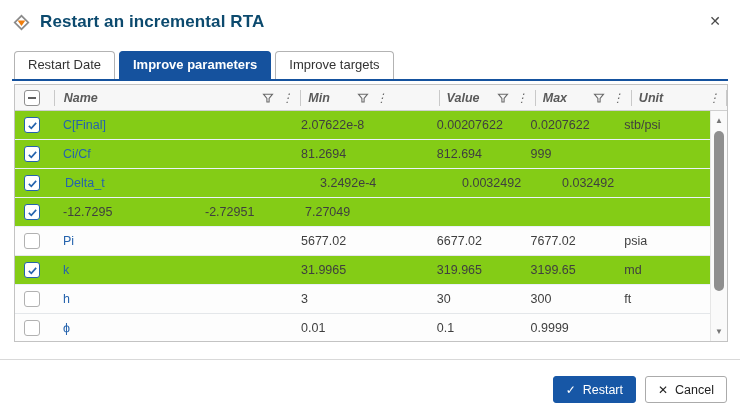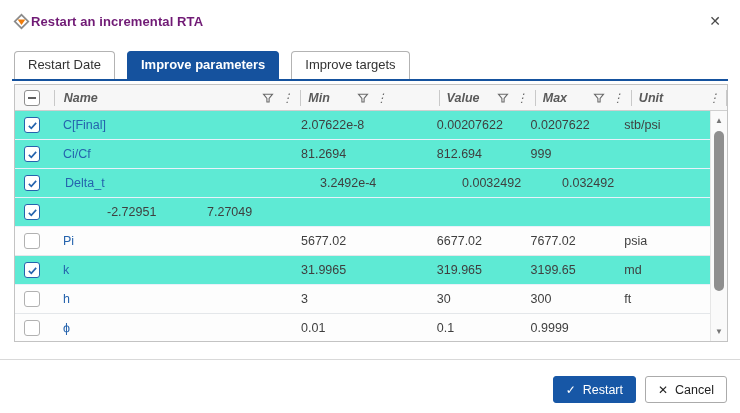--- a/index.html
+++ b/index.html
@@ -9,29 +9,29 @@
   .dialog {
     position: relative;
     width: 740px; height: 413px;
     background: #ffffff;
     overflow: hidden;
   }
 
   
   .titlebar { position: absolute; top: 12px; left: 12px; display: flex; align-items: center; }
   .dlg-icon { width: 19px; height: 19px; display: inline-flex; }
-  .dlg-title { font-size: 13px; font-weight: 700; color: #701a75; letter-spacing: 0.1px; }
+  .dlg-title { margin-left: 9px; font-size: 17px; font-weight: 700; color: #0c4a6e; letter-spacing: 0.1px; }
   .dlg-close {
     position: absolute; top: 11px; right: 15px;
     width: 20px; height: 20px; line-height: 20px; text-align: center;
     font-size: 14px; color: #4a4a4a; cursor: pointer;
   }
 
   
-  .tabbar { position: absolute; top: 51px; left: 14px; display: flex; gap: 12px; align-items: flex-end; }
+  .tabbar { position: absolute; top: 51px; left: 14px; display: flex; gap: 4px; align-items: flex-end; }
   .tab {
     height: 28px; line-height: 26px; padding: 0 13px;
     background: #ffffff; border: 1px solid #b3b3b3; border-bottom: none;
     border-radius: 4px 4px 0 0;
     font-size: 13px; color: #333333; cursor: pointer; white-space: nowrap;
   }
   .tab.active {
     background: #15529e; border-color: #15529e;
     color: #ffffff; font-weight: 700;
   }
@@ -68,21 +68,21 @@
   .col-unit  { width: 100px; padding-left: 8px; }
 
   .grid-viewport { display: flex; height: 230px; overflow: hidden; }
   .grid-body { width: 695px; }
 
   .grid-row {
     display: flex; height: 29px; align-items: stretch;
     background: #fdfdfd; border-bottom: 1px solid #e4e7ea;
     font-size: 12.5px; color: #3f3f3f; cursor: pointer;
   }
-  .grid-row.selected { background: #5eead4; border-bottom-color: #e9f1fa; }
+  .grid-row.selected { background: #84cc16; border-bottom-color: #e9f1fa; }
   .grid-row .cell { display: flex; align-items: center; }
   .grid-row .col-name { color: #2563ad; }
 
   .checkbox {
     width: 16px; height: 16px; background: #ffffff;
     border: 1px solid #b1b1b1; border-radius: 3px;
     display: inline-flex; align-items: center; justify-content: center; cursor: pointer;
   }
   .checkbox.checked { border-color: #2563ad; }
   .checkbox.indeterminate { border-color: #8f8f8f; }
@@ -242,20 +242,21 @@
             <div class="cell col-max">0.032492</div>
           </div>
           <div class="grid-row selected">
             <div class="cell col-check">
               <span class="checkbox checked">
                 <svg width="11" height="11" viewBox="0 0 12 12">
                   <path d="M2 6.4 L4.7 9 L10 3.1" fill="none" stroke="#2563ad" stroke-width="1.8"></path>
                 </svg>
               </span>
             </div>
+            <div class="cell col-min">-12.7295</div>
             <div class="cell col-value">-2.72951</div>
             <div class="cell col-max">7.27049</div>
             <div class="cell col-unit"></div>
           </div>
           <div class="grid-row">
             <div class="cell col-check">
               <span class="checkbox"></span>
             </div>
             <div class="cell col-name">Pi</div>
             <div class="cell col-min">5677.02</div>

